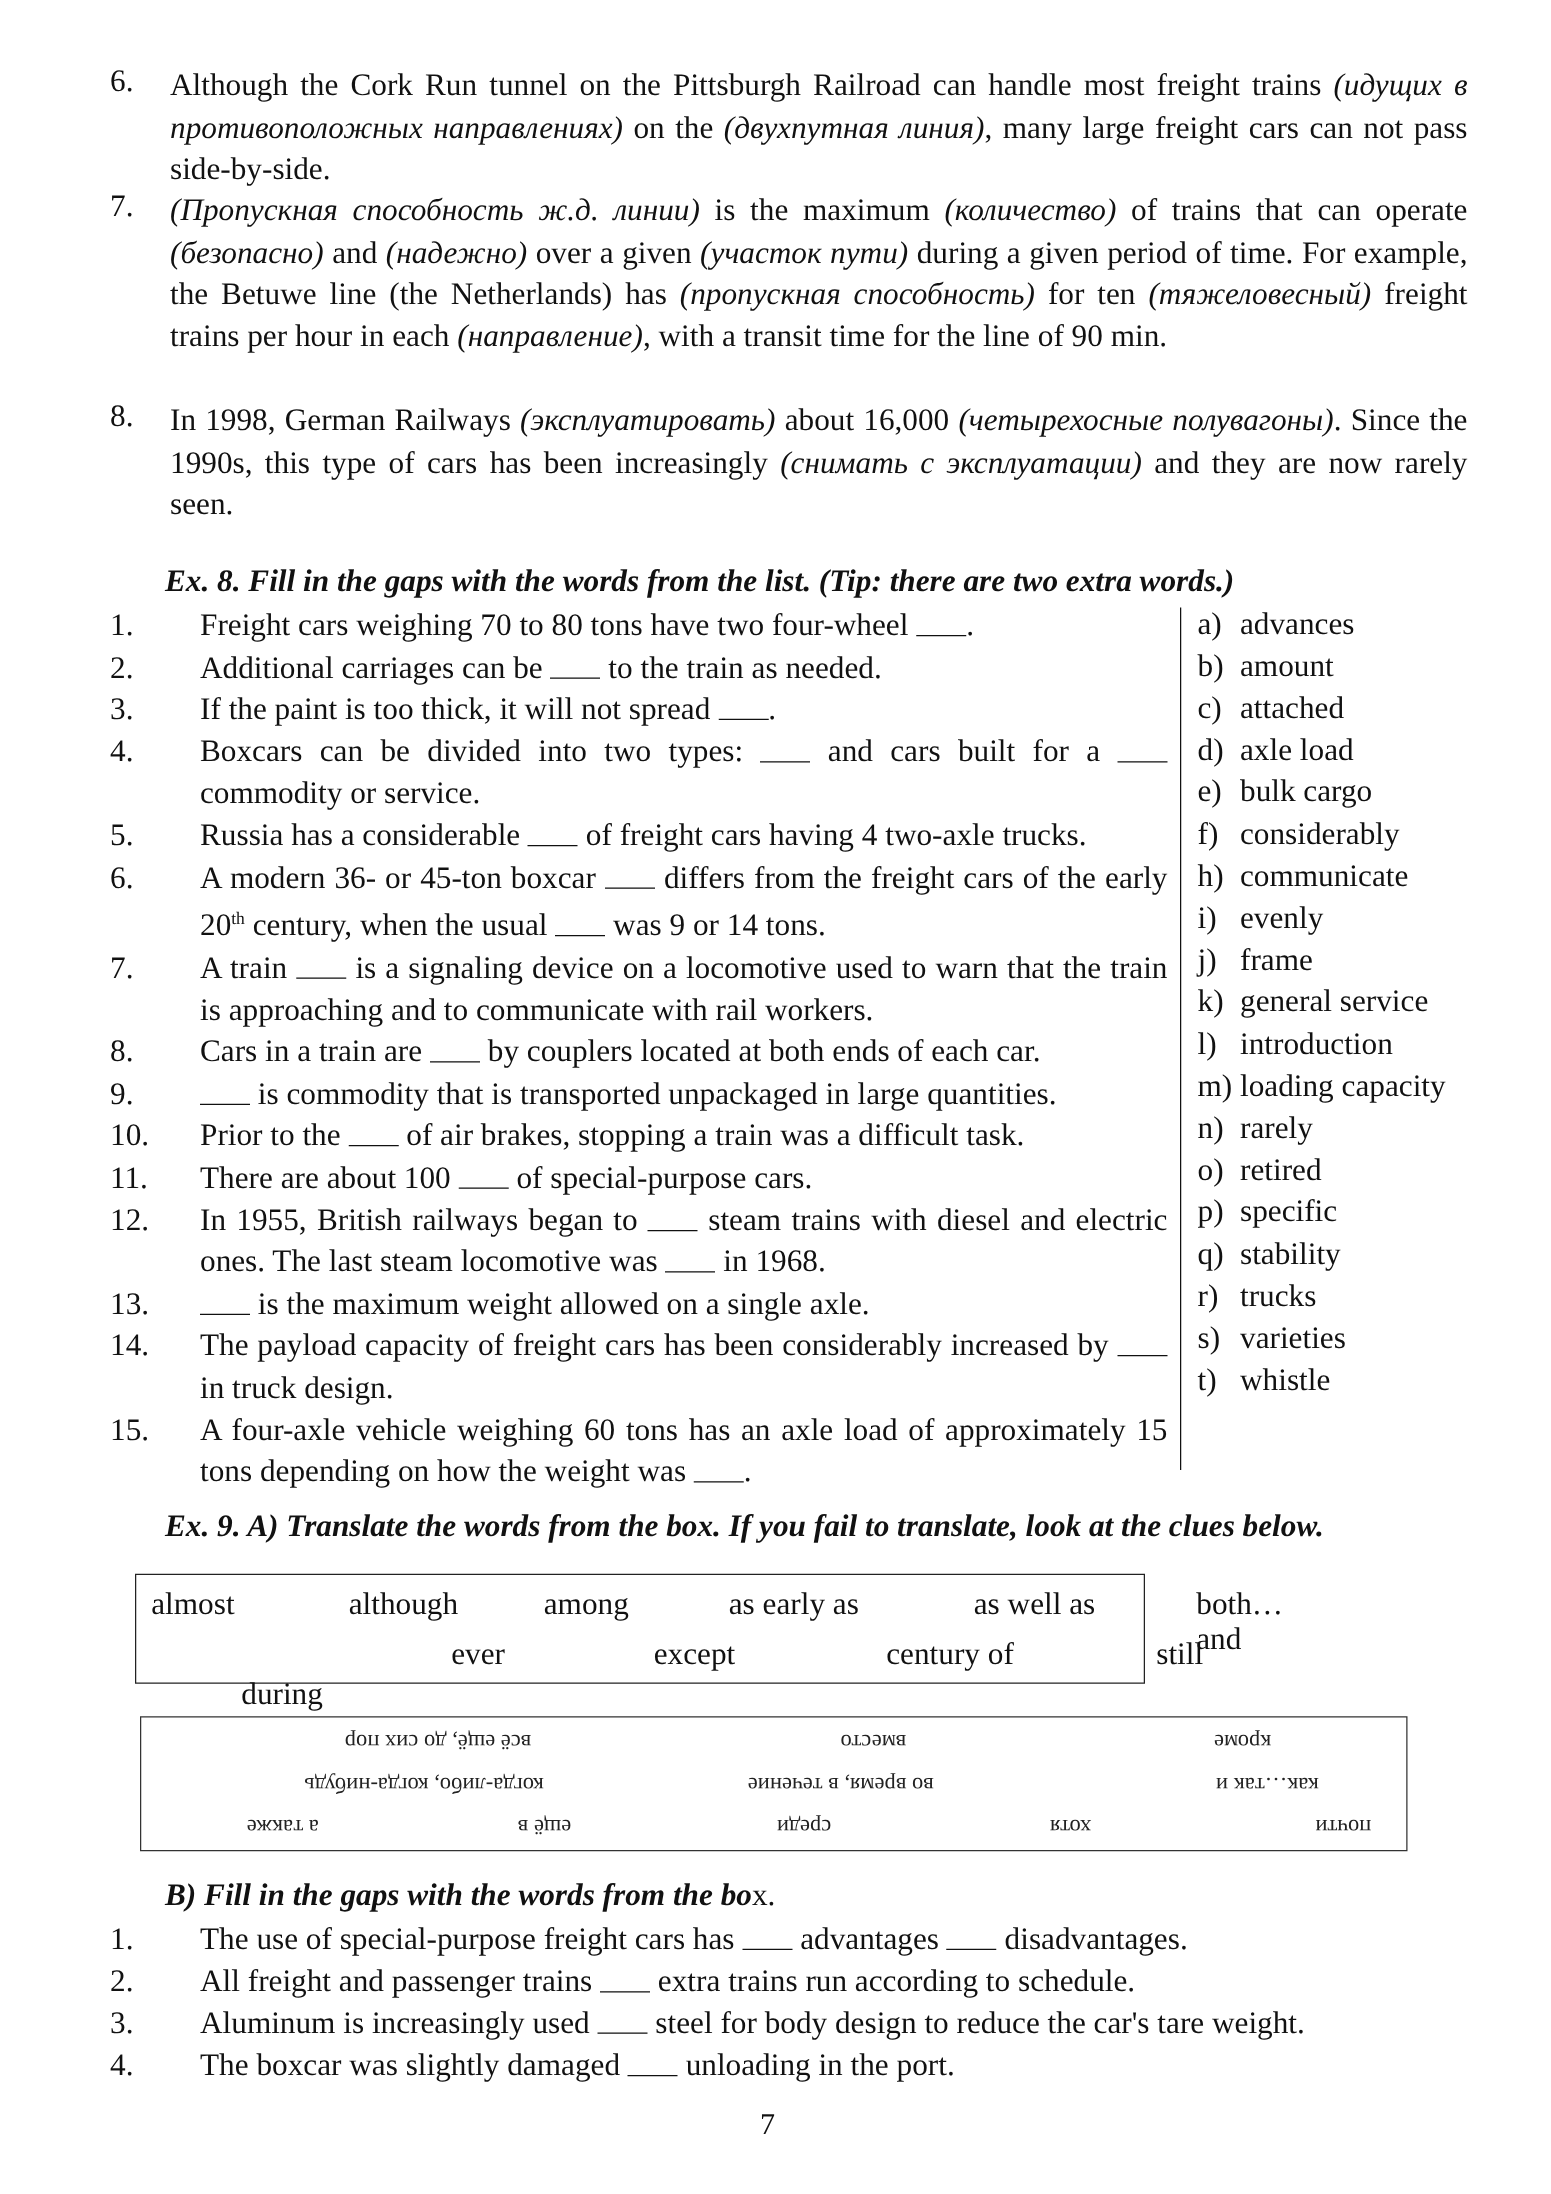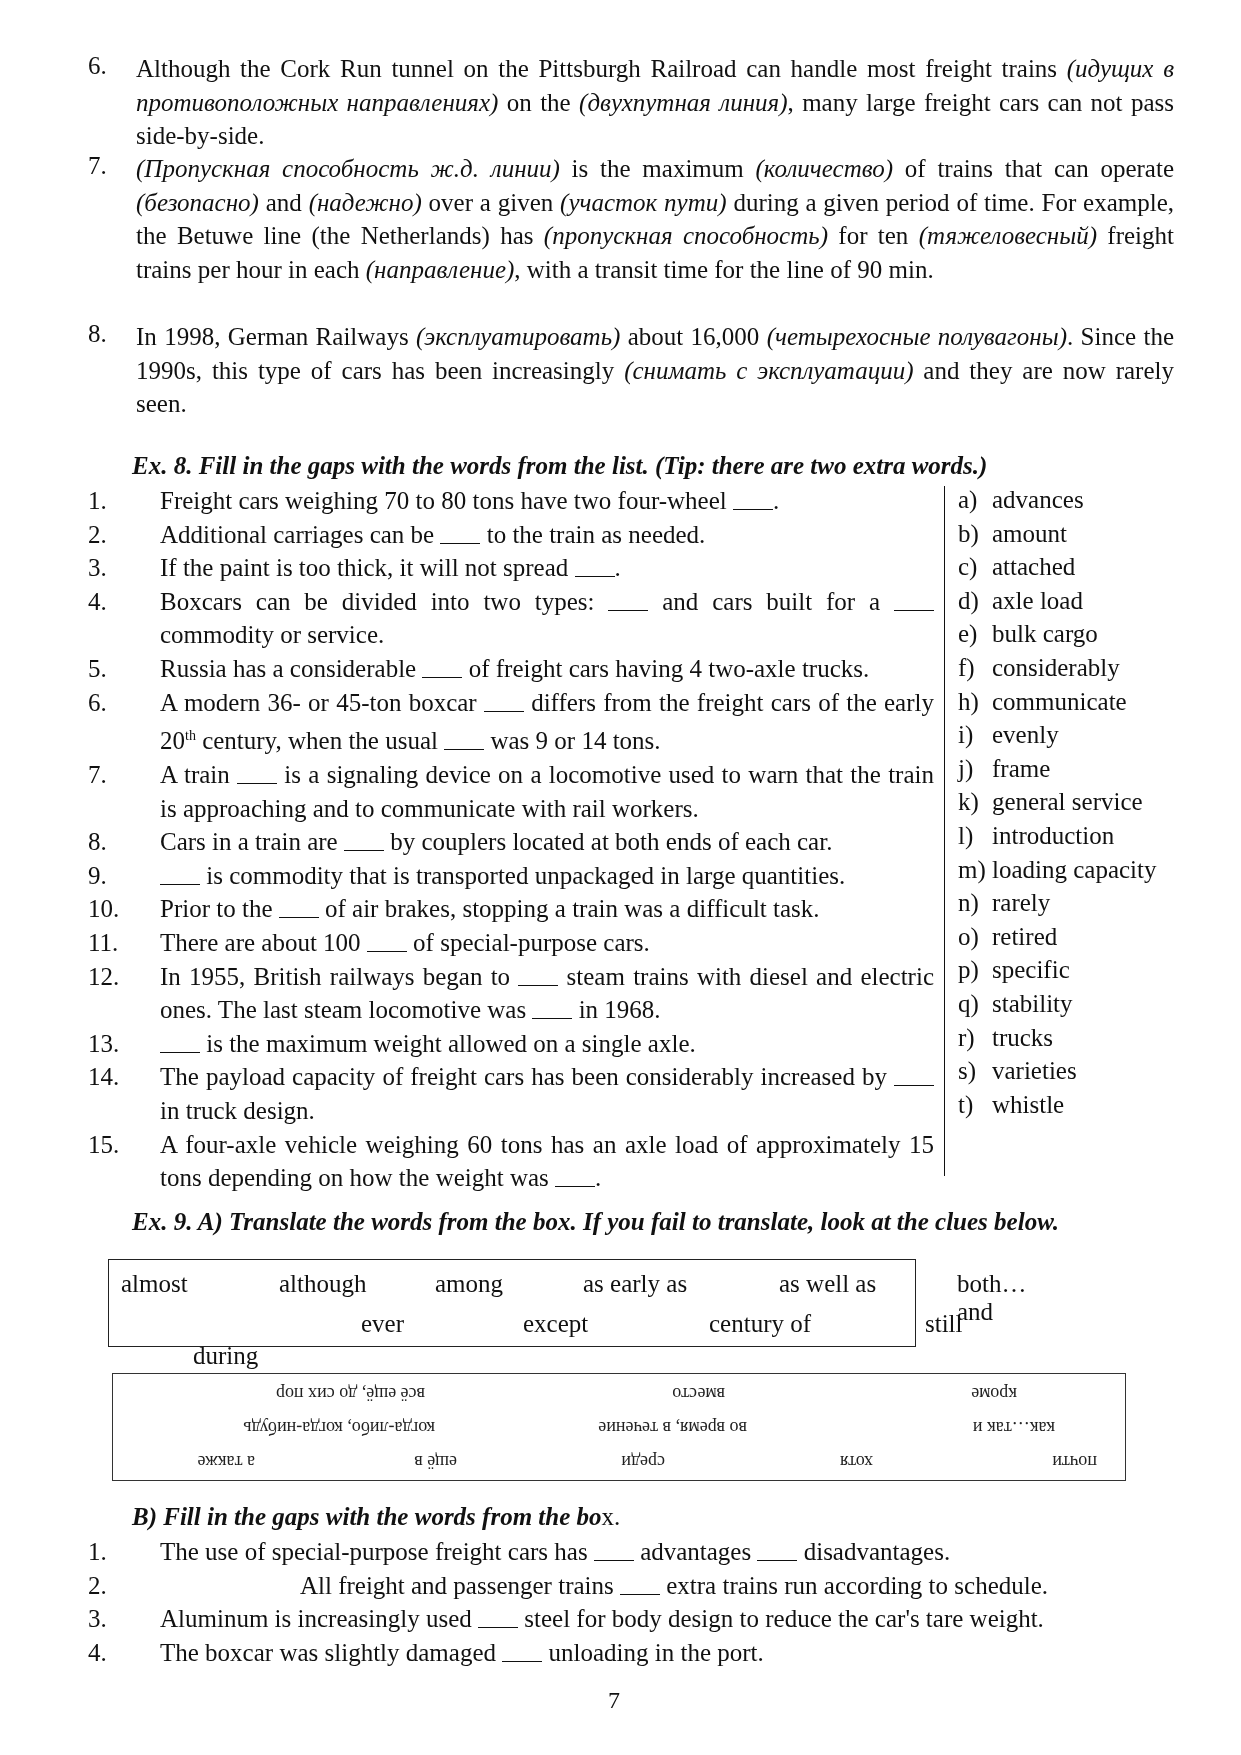--- a/index.html
+++ b/index.html
@@ -187,21 +187,21 @@
 
   <div class="heading" style="left:132px; top:1503px;"><span>B) Fill in the gaps with the words from the bo</span><span style="font-weight:normal; font-style:normal;">x.</span></div>
 
   <div class="ex8-left" style="top:1535px; width:1100px;">
     <div class="ex8-item">
       <span class="n">1.</span>
       <div class="t" style="text-align:left;"><span>The use of special-purpose freight cars has </span><span class="blank"></span><span> advantages </span><span class="blank"></span><span> disadvantages.</span></div>
     </div>
     <div class="ex8-item">
       <span class="n">2.</span>
-      <div class="t" style="text-align:center;"><span>All freight and passenger trains </span><span class="blank"></span><span> extra trains run according to schedule.</span></div>
+      <div class="t" style="text-align:left;"><span>All freight and passenger trains </span><span class="blank"></span><span> extra trains run according to schedule.</span></div>
     </div>
     <div class="ex8-item">
       <span class="n">3.</span>
       <div class="t" style="text-align:left;"><span>Aluminum is increasingly used </span><span class="blank"></span><span> steel for body design to reduce the car's tare weight.</span></div>
     </div>
     <div class="ex8-item">
       <span class="n">4.</span>
       <div class="t" style="text-align:left;"><span>The boxcar was slightly damaged </span><span class="blank"></span><span> unloading in the port.</span></div>
     </div>
   </div>

